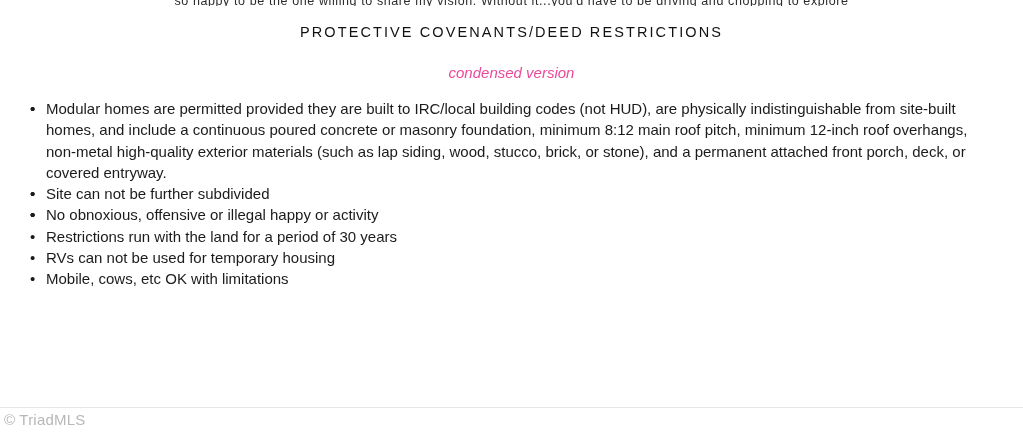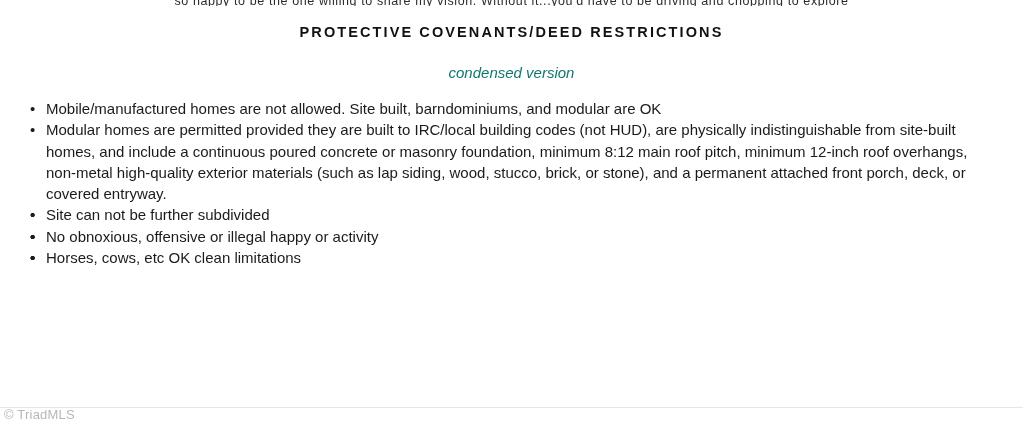--- a/index.html
+++ b/index.html
@@ -34,32 +34,32 @@
     text-align: center;
     font-size: 12.5px;
     letter-spacing: 0.6px;
     color: #2b2b2b;
     white-space: nowrap;
   }
 
   .doc-title {
     text-align: center;
     font-size: 14.5px;
-    font-weight: bold;
+    font-weight: normal;
     letter-spacing: 2.1px;
     color: #111111;
     margin: 0;
     padding-top: 24px;
   }
 
   .doc-subtitle {
     text-align: center;
     font-style: italic;
     font-size: 15px;
-    color: #0f766e;
+    color: #ec4899;
     margin: 0;
     padding-top: 24px;
   }
 
   ul.covenants {
     margin: 0;
     padding: 0;
     list-style: none;
     position: absolute;
     top: 98px;
@@ -81,22 +81,22 @@
     left: 6px;
     top: 0px;
     font-size: 15px;
     line-height: 21.3px;
     color: #1b1b1b;
   }
 
   .watermark {
     position: absolute;
     left: 4px;
-    bottom: 12px;
-    font-size: 13px;
+    bottom: 6px;
+    font-size: 15px;
     color: #b8b8b8;
     letter-spacing: 0.2px;
   }
 
   .bottom-rule {
     position: absolute;
     left: 0;
     right: 0;
     bottom: 26px;
     height: 1px;
@@ -110,21 +110,20 @@
 
   <div class="clipped-top">so happy to be the one willing to share my vision. Without it...you'd have to be driving and chopping to explore</div>
 
   <h1 class="doc-title">PROTECTIVE COVENANTS/DEED RESTRICTIONS</h1>
 
   <div class="doc-subtitle">condensed version</div>
 
   <ul class="covenants">
     <li>
       <span class="bullet">•</span>
-      <span>Mobile/manufactured homes are not allowed. Site built, barndominiums, and modular are OK</span>
     </li>
     <li>
       <span class="bullet">•</span>
       <span>Modular homes are permitted provided they are built to IRC/local building codes (not HUD), are physically indistinguishable from site-built homes, and include a continuous poured concrete or masonry foundation, minimum 8:12 main roof pitch, minimum 12-inch roof overhangs, non-metal high-quality exterior materials (such as lap siding, wood, stucco, brick, or stone), and a permanent attached front porch, deck, or covered entryway.</span>
     </li>
     <li>
       <span class="bullet">•</span>
     </li>
     <li>
       <span class="bullet">•</span>
@@ -135,27 +134,29 @@
     </li>
     <li>
       <span class="bullet">•</span>
     </li>
     <li>
       <span class="bullet">•</span>
       <span>No obnoxious, offensive or illegal happy or activity</span>
     </li>
     <li>
       <span class="bullet">•</span>
+      <span>Restrictions run with the land for a period of 30 years</span>
     </li>
     <li>
       <span class="bullet">•</span>
+      <span>RVs can not be used for temporary housing</span>
     </li>
     <li>
       <span class="bullet">•</span>
-      <span>Horses, cows, etc OK clean limitations</span>
+      <span>Mobile, cows, etc OK with limitations</span>
     </li>
   </ul>
 
   <div class="bottom-rule"></div>
 
   <div class="watermark">© TriadMLS</div>
 
 </div>
 
 </body></html>

